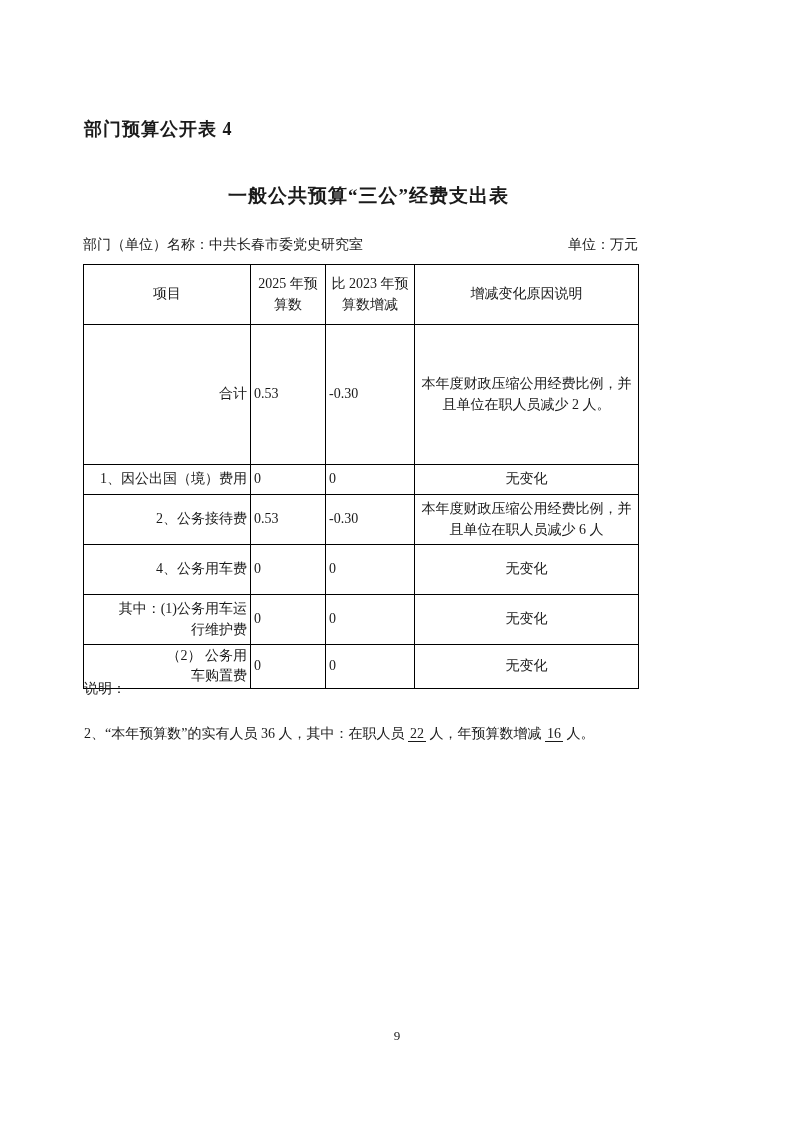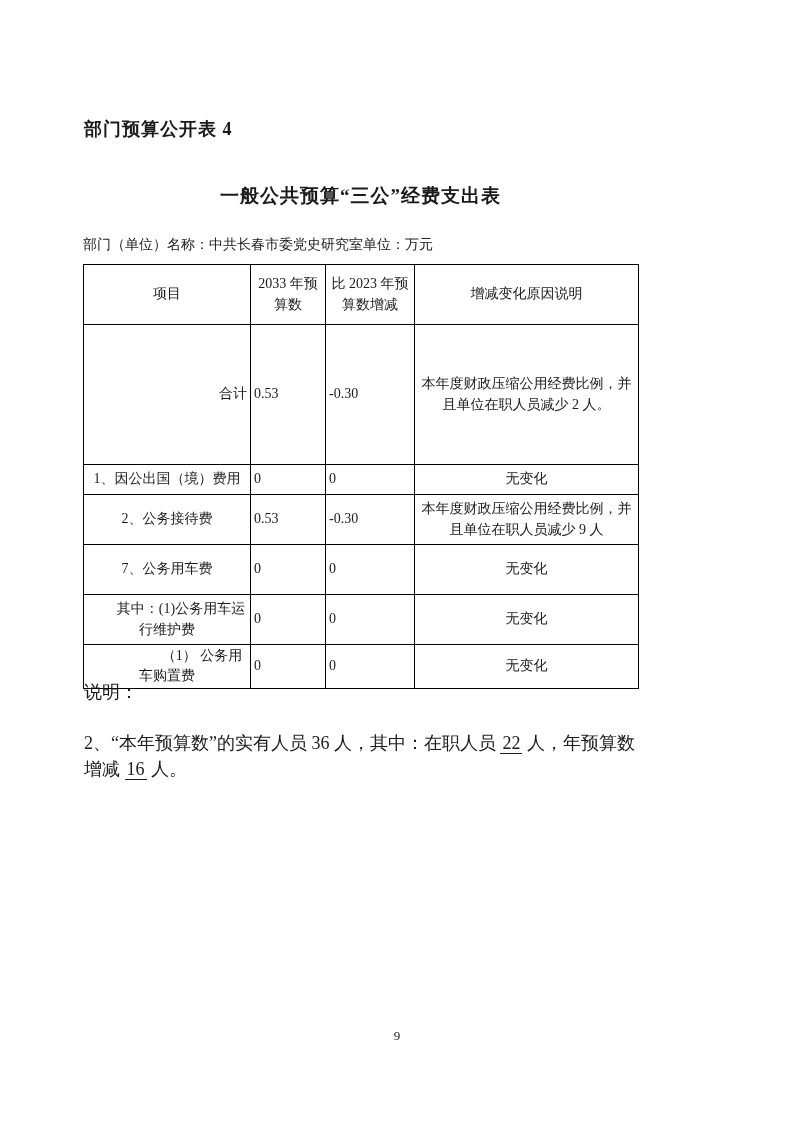--- a/index.html
+++ b/index.html
@@ -20,34 +20,35 @@
   .doc-title {
     position: absolute;
     left: 84px;
     top: 117px;
     font-size: 18px;
     font-weight: bold;
     letter-spacing: 1px;
   }
   .table-title {
     position: absolute;
-    left: 83px;
+    left: 91px;
     top: 183px;
     width: 555px;
     text-align: center;
     font-size: 19px;
     font-weight: bold;
     letter-spacing: 1px;
   }
   .meta-row {
     position: absolute;
     left: 83px;
     top: 236px;
     width: 555px;
     display: flex;
+    justify-content: space-between;
     align-items: baseline;
     font-size: 14px;
   }
   table.budget-table {
     position: absolute;
     left: 83px;
     top: 264px;
     width: 555px;
     border-collapse: collapse;
     table-layout: fixed;
@@ -71,31 +72,31 @@
   tr.row-total     { height: 140px; }
   tr.row-abroad    { height: 30px; }
   tr.row-reception { height: 50px; }
   tr.row-vehicle   { height: 50px; }
   tr.row-veh-run   { height: 50px; }
   tr.row-veh-buy   { height: 37px; }
 
   th.cell-header { text-align: center; line-height: 1.6; padding: 1px 2px; }
   td.cell-num    { }
   td.cell-reason { text-align: center; font-size: 13.5px; line-height: 1.6; padding: 1px 0; }
-  td.cell-item   { text-align: center; }
+  td.cell-item   { text-align: right; }
   td.cell-item-center { text-align: right; }
   td.indent-sub1 { text-indent: 2em; line-height: 1.5; }
   td.indent-sub2 { text-indent: 5em; line-height: 1.5; }
 
   .notes {
     position: absolute;
     left: 84px;
     top: 679px;
     width: 562px;
-    font-size: 18px;
+    font-size: 14px;
     line-height: 1.45;
   }
   .notes .note-heading { margin: 0; }
   .notes .note-line-1 { margin-top: 9px; }
   .notes .note-line-2 { margin-top: 25px; }
   .u {
     border-bottom: 1px solid #1a1a1a;
     padding: 0 2px;
   }
   .page-number {
@@ -124,56 +125,56 @@
   <table class="budget-table">
     <colgroup>
       <col class="col-item">
       <col class="col-budget">
       <col class="col-change">
       <col class="col-reason">
     </colgroup>
     <tbody>
       <tr class="row-header">
         <th class="cell-header">项目</th>
-        <th class="cell-header">2033 年预算数</th>
+        <th class="cell-header">2025 年预算数</th>
         <th class="cell-header">比 2023 年预算数增减</th>
         <th class="cell-header">增减变化原因说明</th>
       </tr>
       <tr class="row-total">
         <td class="cell-item-center">合计</td>
         <td class="cell-num">0.53</td>
         <td class="cell-num">-0.30</td>
         <td class="cell-reason">本年度财政压缩公用经费比例，并且单位在职人员减少 2 人。</td>
       </tr>
       <tr class="row-abroad">
         <td class="cell-item">1、因公出国（境）费用</td>
         <td class="cell-num">0</td>
         <td class="cell-num">0</td>
         <td class="cell-reason">无变化</td>
       </tr>
       <tr class="row-reception">
         <td class="cell-item">2、公务接待费</td>
         <td class="cell-num">0.53</td>
         <td class="cell-num">-0.30</td>
-        <td class="cell-reason">本年度财政压缩公用经费比例，并且单位在职人员减少 9 人</td>
+        <td class="cell-reason">本年度财政压缩公用经费比例，并且单位在职人员减少 6 人</td>
       </tr>
       <tr class="row-vehicle">
-        <td class="cell-item">7、公务用车费</td>
+        <td class="cell-item">4、公务用车费</td>
         <td class="cell-num">0</td>
         <td class="cell-num">0</td>
         <td class="cell-reason">无变化</td>
       </tr>
       <tr class="row-veh-run">
         <td class="cell-item indent-sub1">其中：(1)公务用车运行维护费</td>
         <td class="cell-num">0</td>
         <td class="cell-num">0</td>
         <td class="cell-reason">无变化</td>
       </tr>
       <tr class="row-veh-buy">
-        <td class="cell-item indent-sub2">（1） 公务用车购置费</td>
+        <td class="cell-item indent-sub2">（2） 公务用车购置费</td>
         <td class="cell-num">0</td>
         <td class="cell-num">0</td>
         <td class="cell-reason">无变化</td>
       </tr>
     </tbody>
   </table>
 
   <div class="notes">
     <p class="note-heading">说明：</p>
     <div class="note-line-2">

